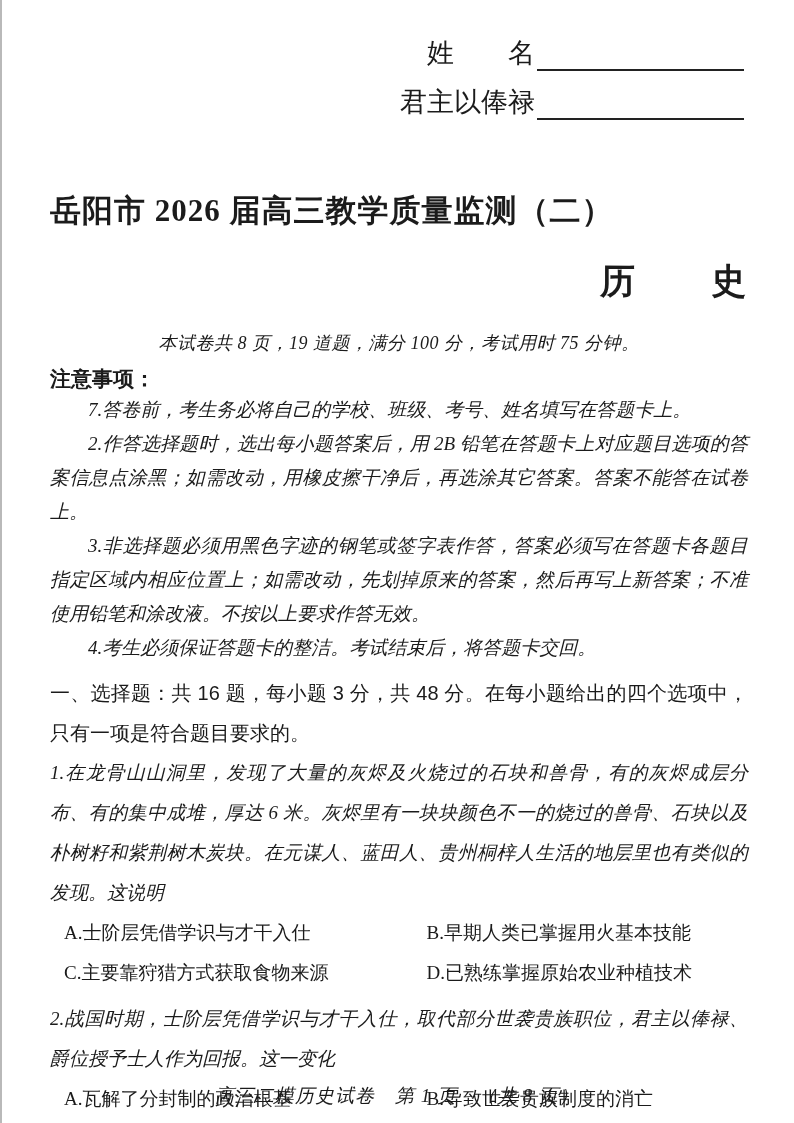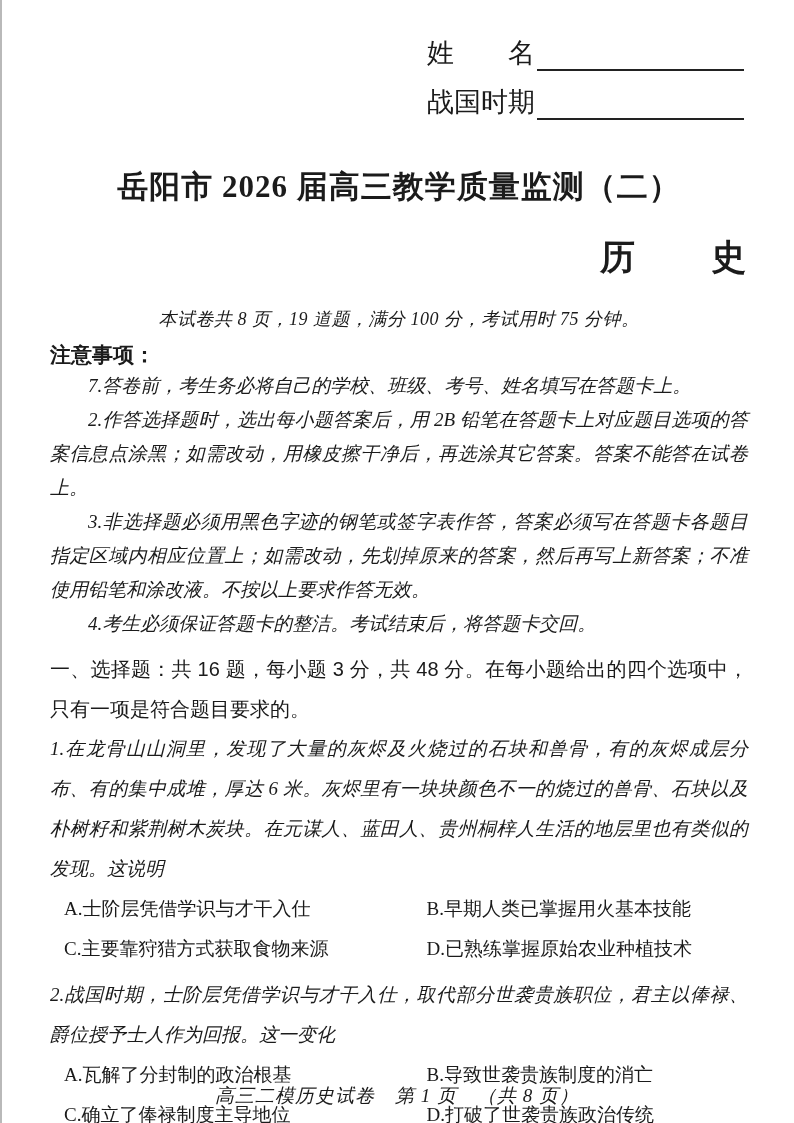--- a/index.html
+++ b/index.html
@@ -37,22 +37,22 @@
   }
   .field-line {
     display: inline-block;
     width: 207px;
     border-bottom: 2px solid #222;
     height: 1.05em;
     margin-left: 2px;
   }
   
   .exam-title {
-    margin-top: 46px;
-    text-align: center;
+    margin-top: 70px;
+    text-align: left;
     font-size: 31px;
     font-weight: bold;
     letter-spacing: 1px;
   }
   .subject-title {
     margin-top: 26px;
     text-align: right;
     font-size: 35px;
     font-weight: bold;
     letter-spacing: 2px;
@@ -123,21 +123,21 @@
 <body>
 
 <div class="page">
 
   <div class="header-fields">
     <div class="field-row">
       <span>姓　　名</span>
       <span class="field-line"></span>
     </div>
     <div class="field-row">
-      <span>战国时期</span>
+      <span>君主以俸禄</span>
       <span class="field-line"></span>
     </div>
   </div>
 
   <div class="exam-title">岳阳市 2026 届高三教学质量监测（二）</div>
 
   <div class="subject-title">历　　史</div>
 
   <div class="exam-info">本试卷共 8 页，19 道题，满分 100 分，考试用时 75 分钟。</div>
 

